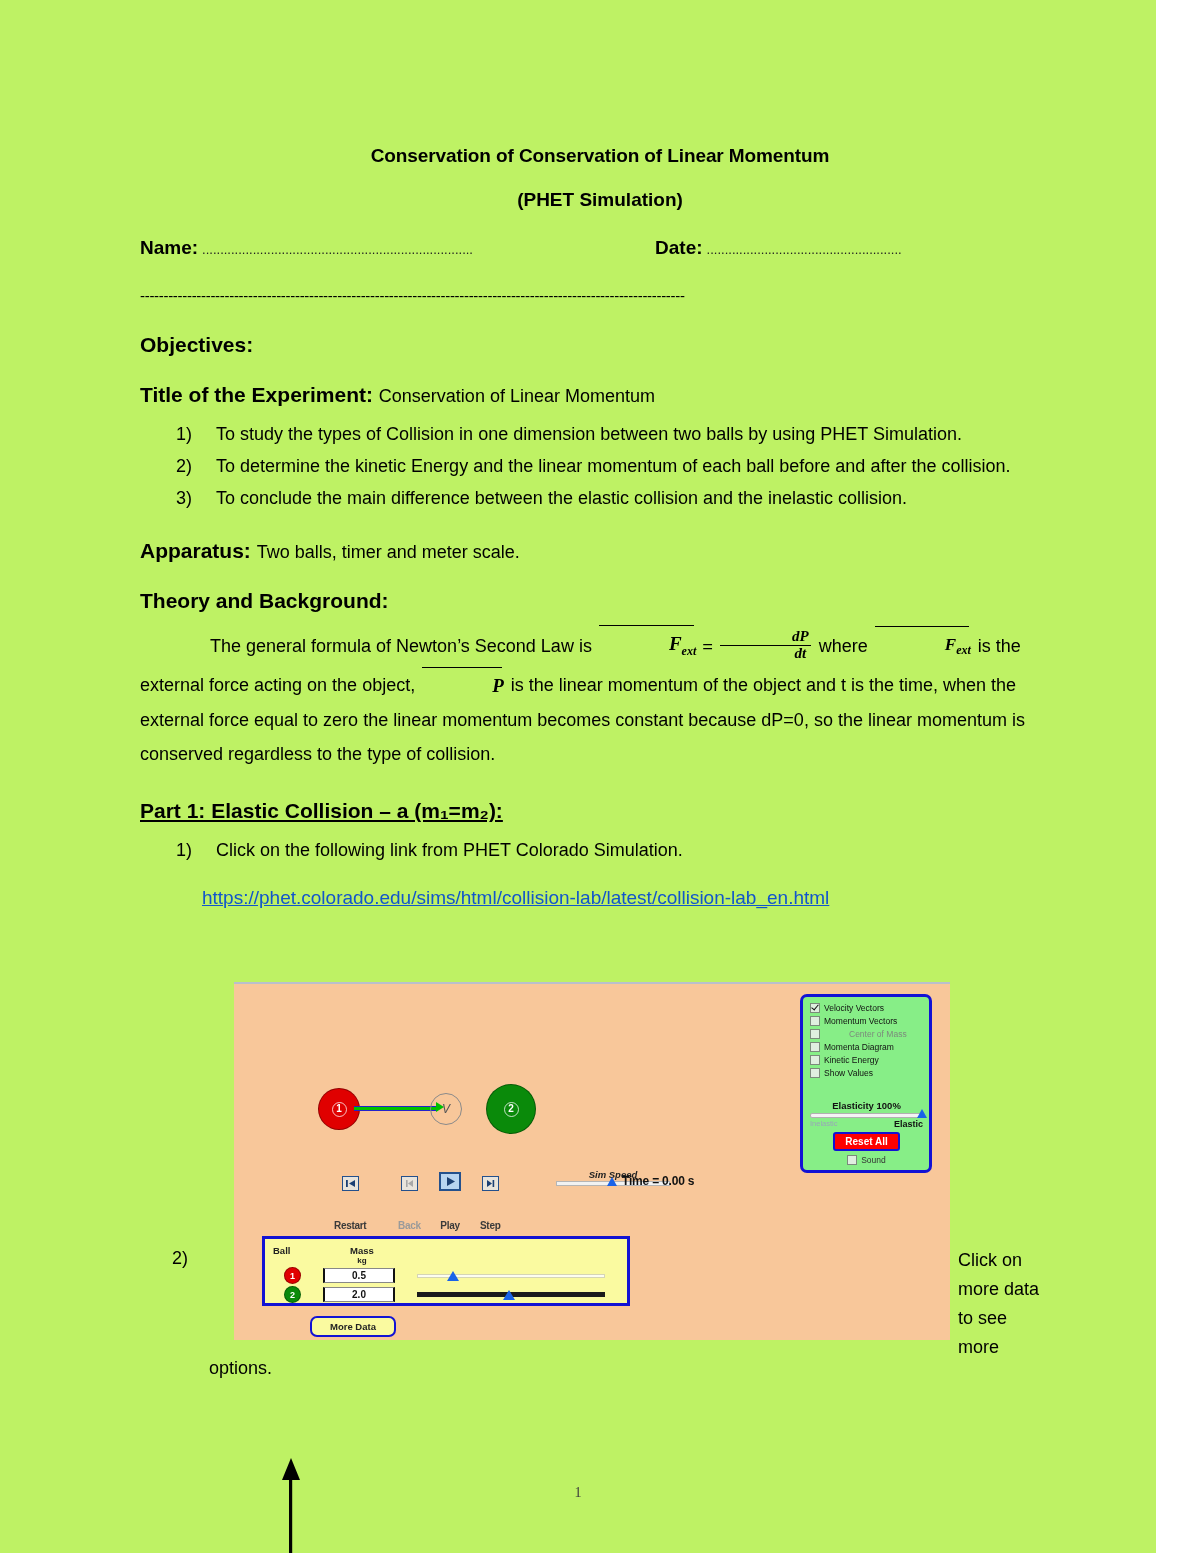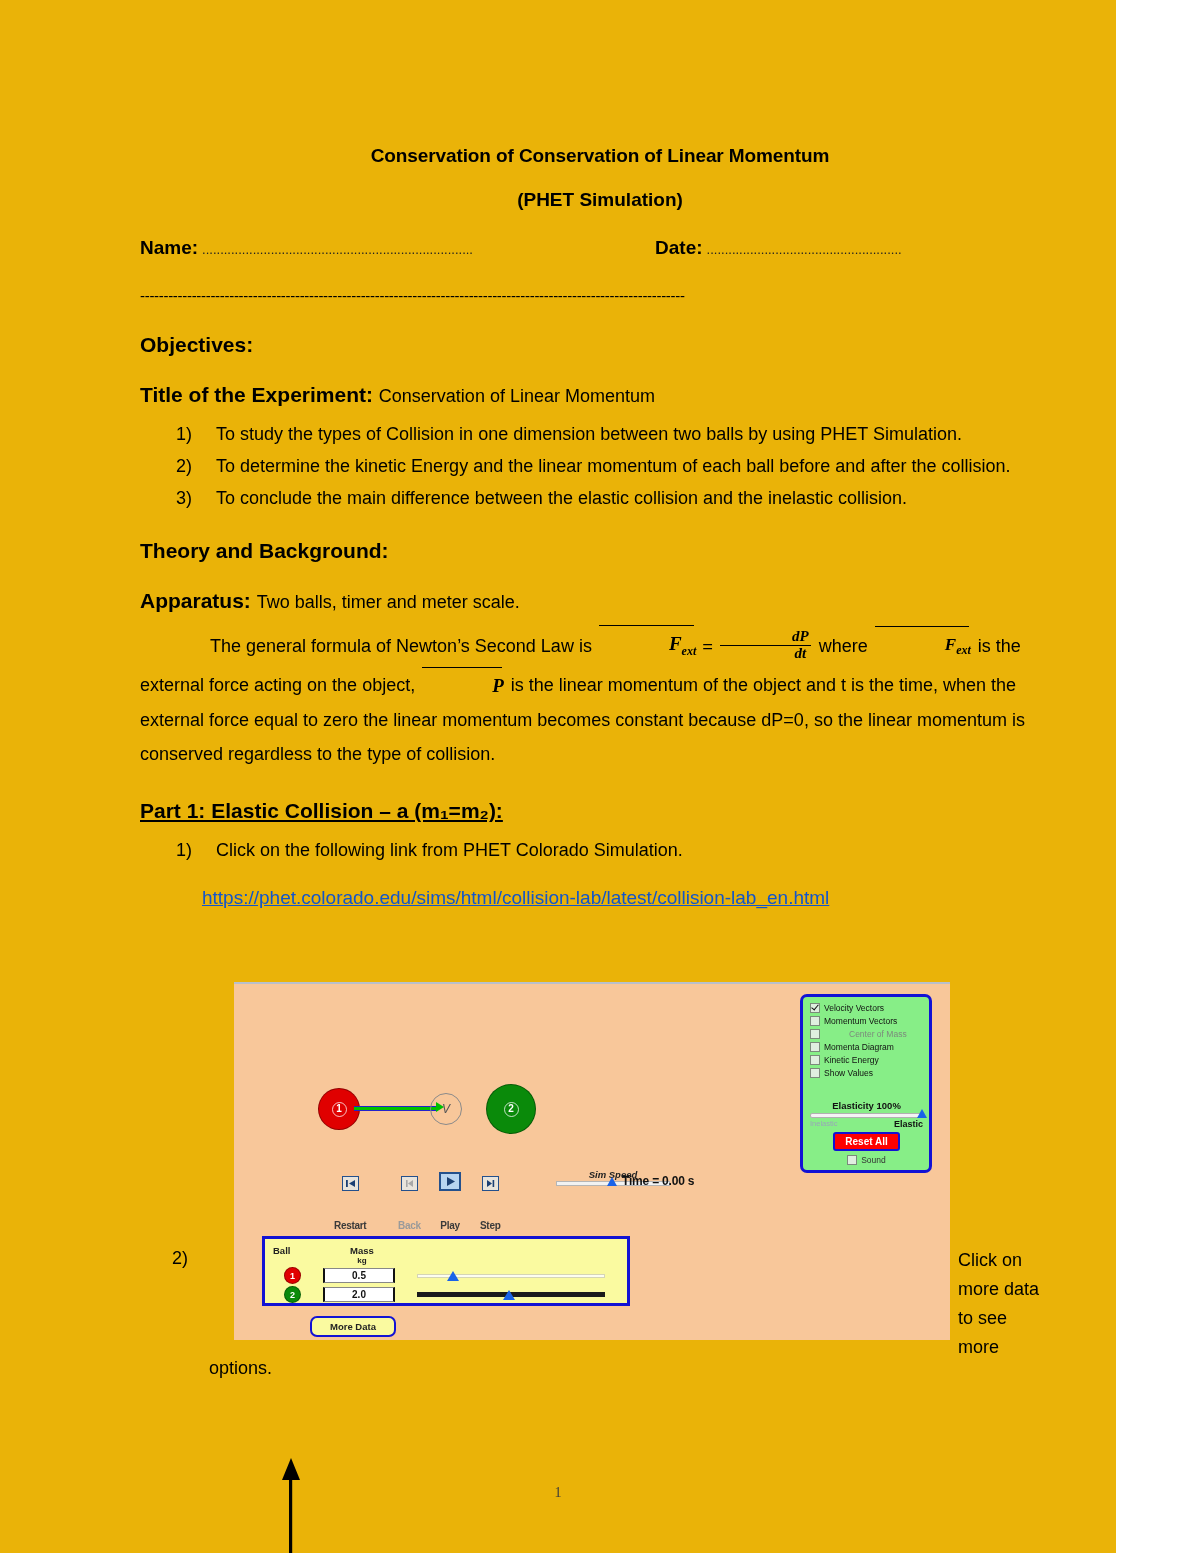--- a/index.html
+++ b/index.html
@@ -8,22 +8,23 @@
     background: #ffffff;
   }
   body {
     font-family: "Liberation Sans", sans-serif;
     color: #000000;
   }
   .page {
     position: relative;
     width: 1116px;
     height: 1553px;
-    background: #eab308;
+    background: #bef264;
     overflow: hidden;
+    padding-left: 40px;
   }
   .content {
     position: absolute;
     left: 140px;
     top: 0;
     width: 920px;
   }
 
   
   .doc-title {
@@ -519,26 +520,26 @@
       <span>Title of the Experiment:</span>
       <span class="normal">Conservation of Linear Momentum</span>
     </h2>
 
     <ol class="numlist paren">
       <li>To study the types of Collision in one dimension between two balls by using PHET Simulation.</li>
       <li>To determine the kinetic Energy and the linear momentum of each ball before and after the collision.</li>
       <li>To conclude the main difference between the elastic collision and the inelastic collision.</li>
     </ol>
 
-    <h2 class="section">Theory and Background:</h2>
-
     <h2 class="section">
       <span>Apparatus:</span>
       <span class="normal">Two balls, timer and meter scale.</span>
     </h2>
+
+    <h2 class="section">Theory and Background:</h2>
 
     <div class="para indent">
       <span>The general formula of Newton’s Second Law is</span>
       <span class="vec"><span>F</span><span class="sub">ext</span></span><span class="eq">=</span><span class="mathfrac"><span class="num">dP</span><span class="den">dt</span></span>
       <span>where</span>
       <span class="vec small"><span>F</span><span class="sub">ext</span></span>
       <span>is the external force acting on the object,</span>
       <span class="vec"><span>P</span></span>
       <span>is the linear momentum of the object and t is the time, when the external force equal to zero the linear momentum becomes constant because dP=0, so the linear momentum is conserved regardless to the type of collision.</span>
     </div>

